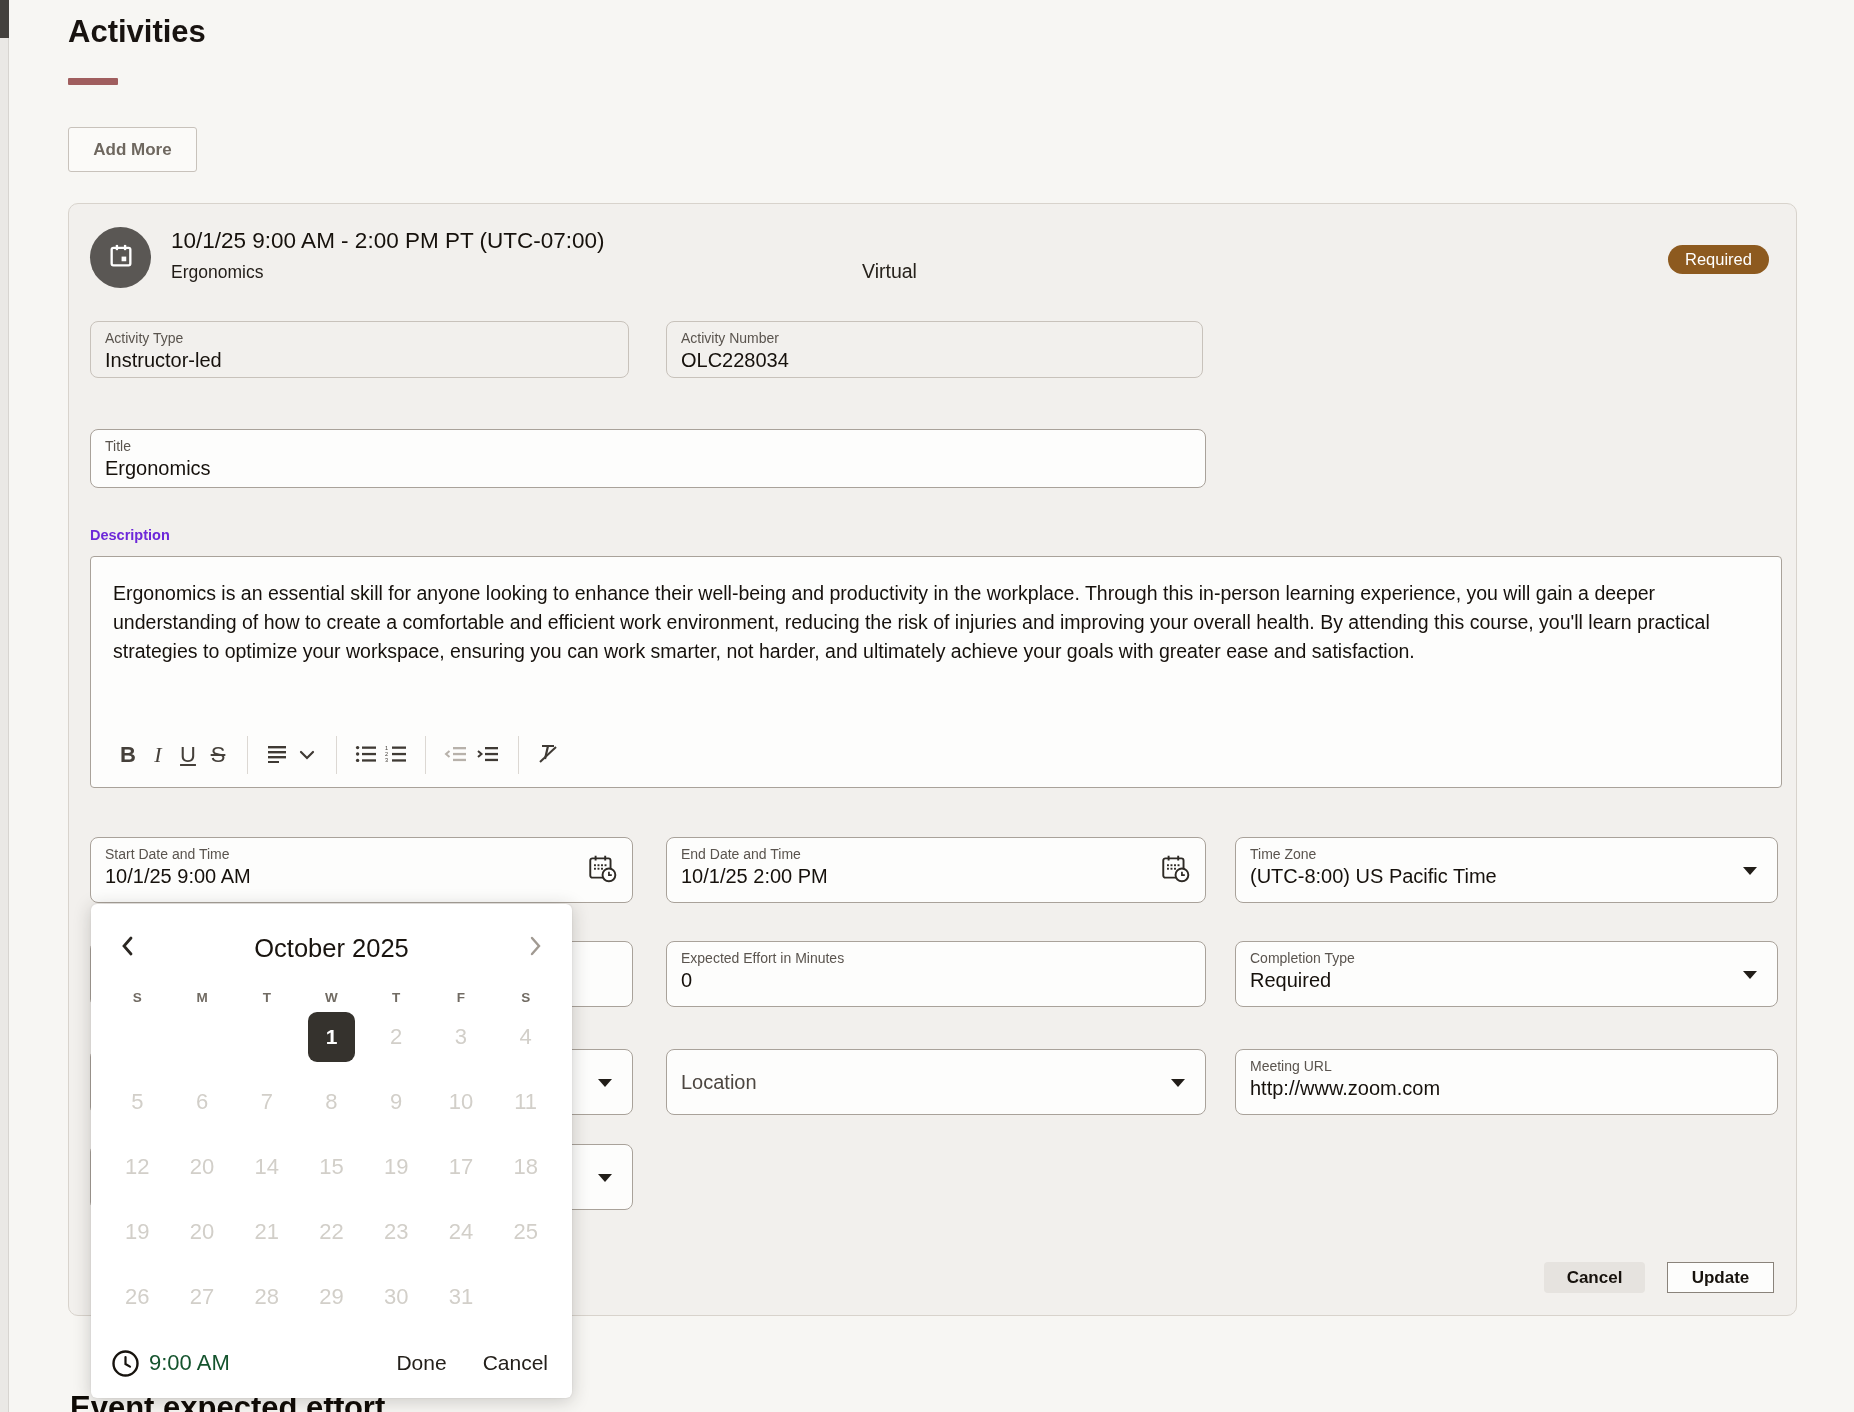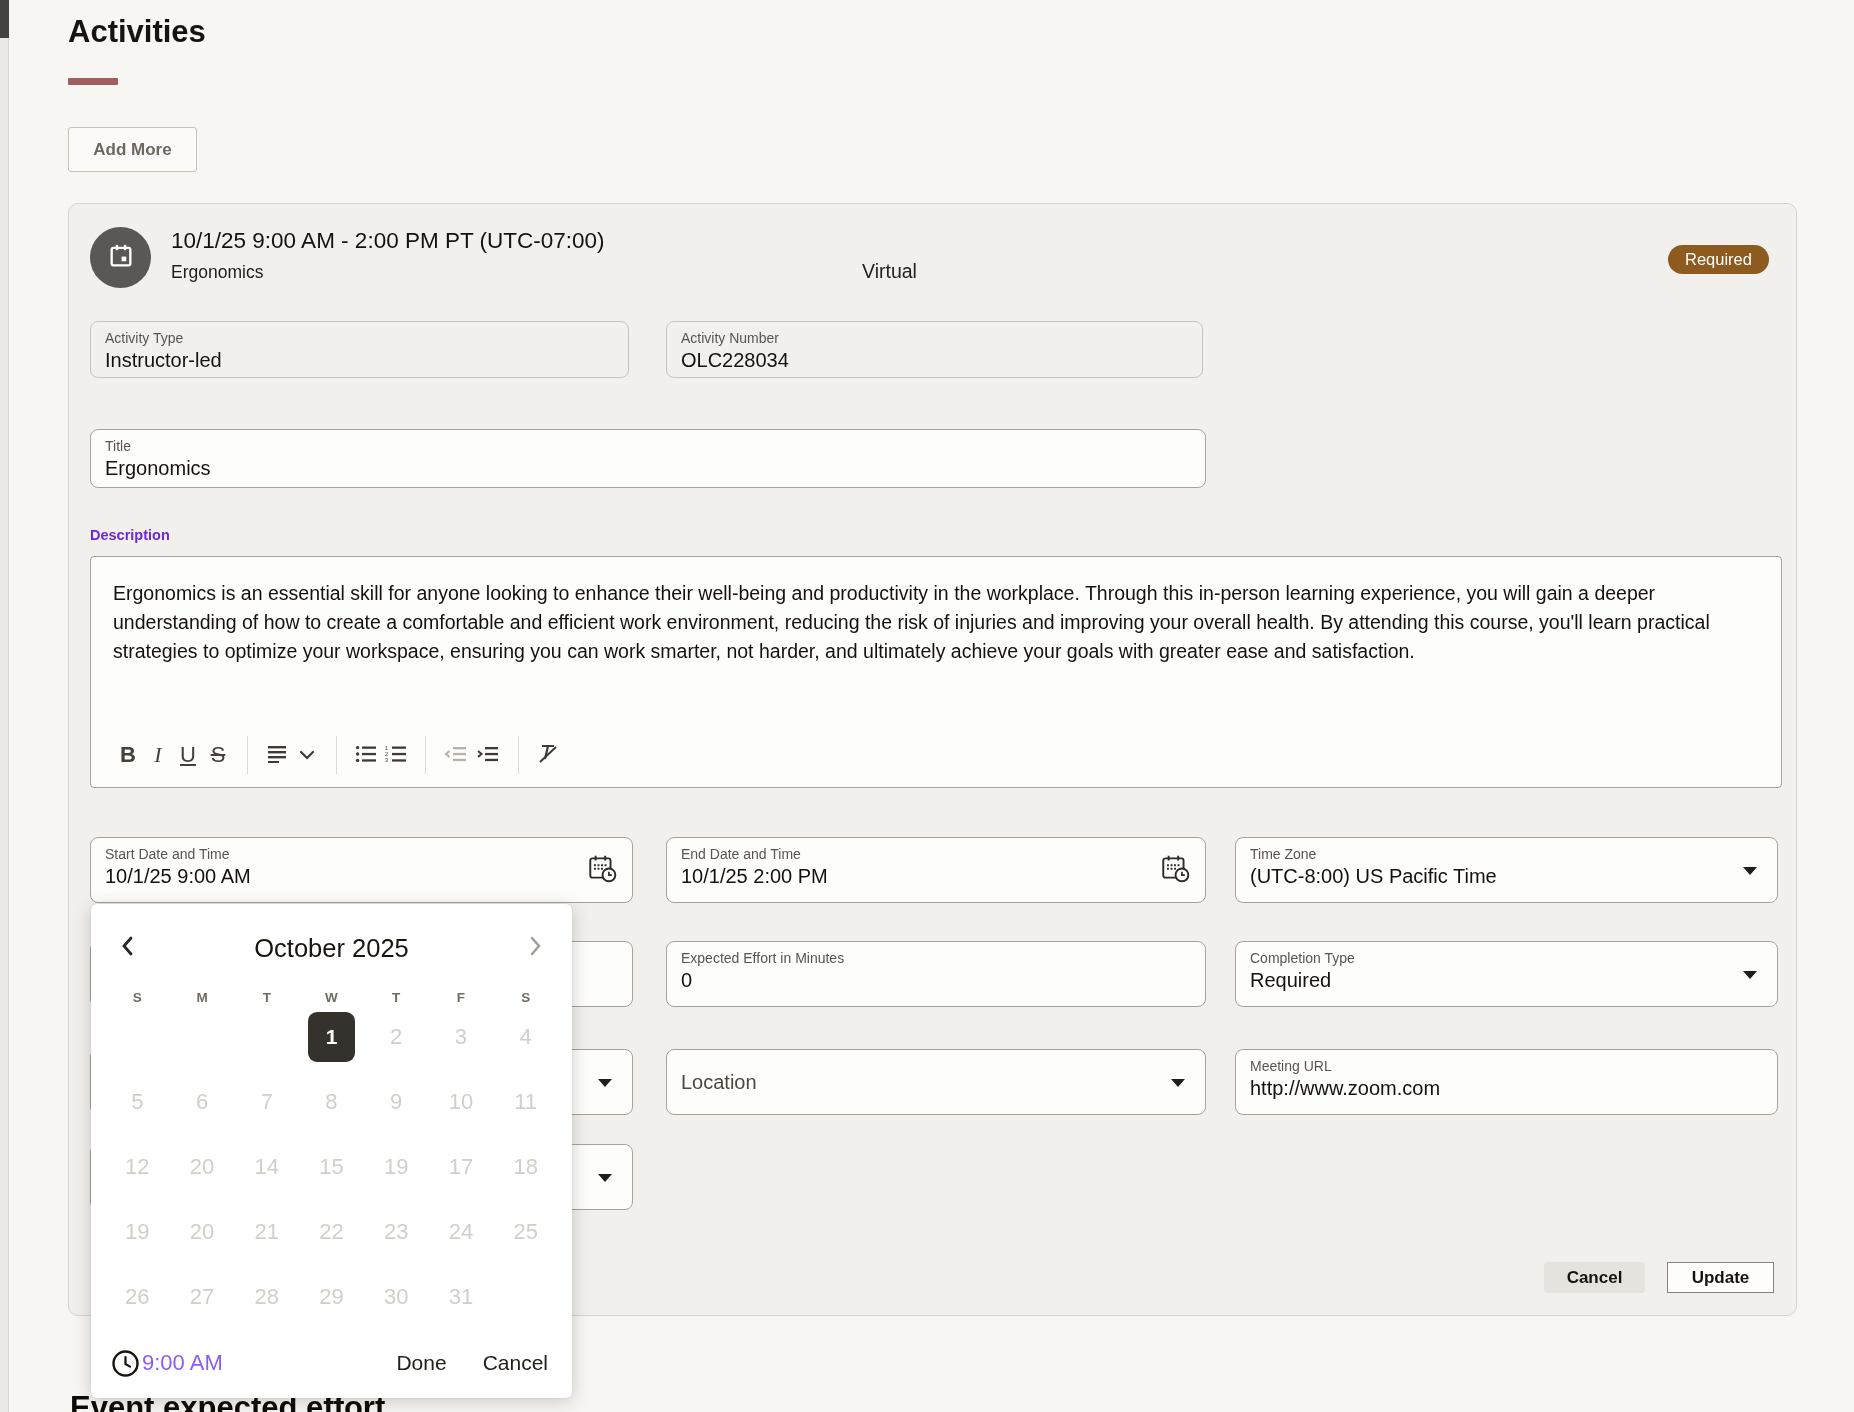--- a/index.html
+++ b/index.html
@@ -87,22 +87,22 @@
     display:grid; grid-template-columns:repeat(7,1fr); }
   .dp-wd { text-align:center; font-size:13.5px; font-weight:700; color:#716b63; }
   .dp-grid { position:absolute; left:14px; top:100px; width:453px;
     display:grid; grid-template-columns:repeat(7,1fr); grid-auto-rows:65px; }
   .dp-day { display:flex; align-items:center; justify-content:center;
     font-size:22px; color:#d2cfc9; cursor:default; }
   .dp-day.selectable { cursor:pointer; }
   .dp-day.selected { place-self:center; width:47px; height:50px; background:#35322d;
     border-radius:9px; color:#ffffff; font-weight:700; font-size:21px; }
   .dp-footer { position:absolute; left:0; bottom:0; width:100%; height:70px; display:flex; align-items:center; }
-  .dp-time { display:flex; align-items:center; gap:2px; margin-left:20px;
-    font-size:22px; color:#8b5cf6; cursor:pointer; background:none; border:none; font-family:inherit; }
+  .dp-time { display:flex; align-items:center; gap:9px; margin-left:20px;
+    font-size:22px; color:#14532d; cursor:pointer; background:none; border:none; font-family:inherit; }
   .dp-actions { margin-left:auto; margin-right:24px; display:flex; gap:36px; }
   .dp-action { background:none; border:none; font-family:inherit; font-size:21px; font-weight:500;
     color:#24201b; cursor:pointer; }
 </style>
 </head>
 <body>
 
 <div class="left-strip">
   <div class="thumb"></div>
 </div>

